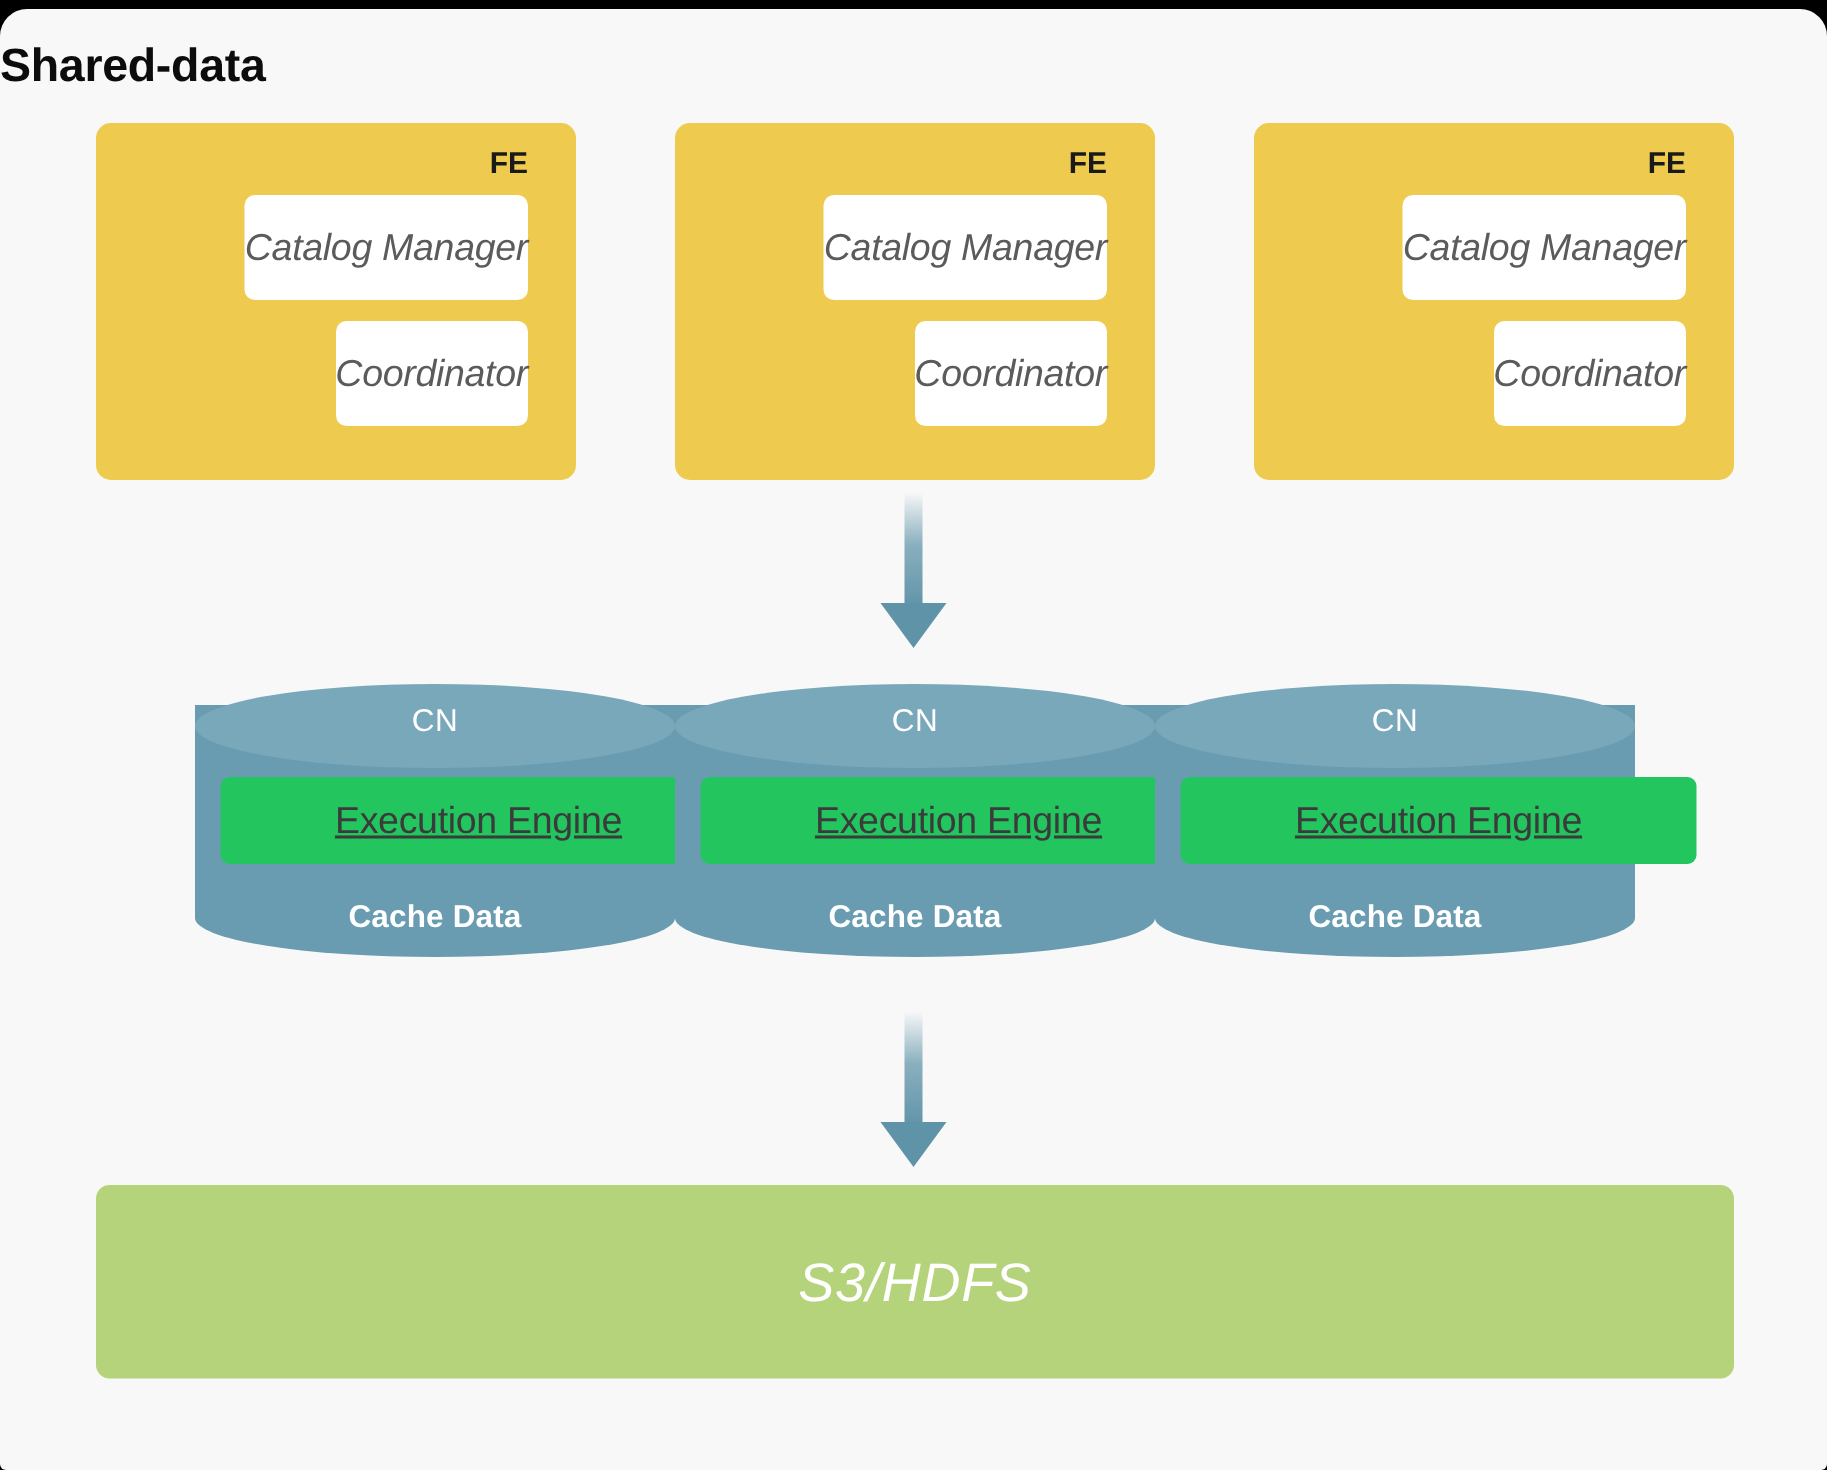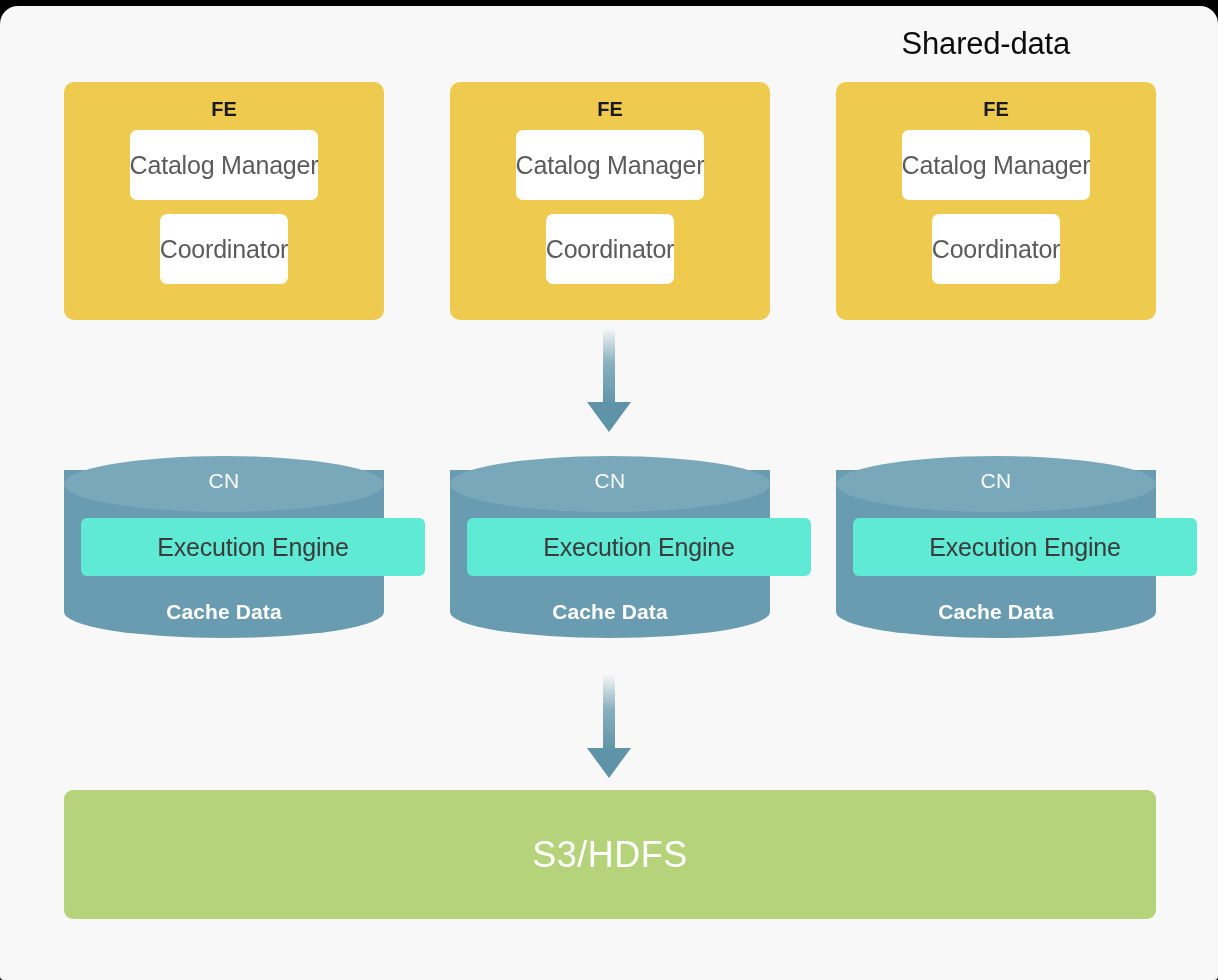--- a/index.html
+++ b/index.html
@@ -33,47 +33,47 @@
     box-sizing: border-box;
     overflow: hidden;
   }
 
   
   #title {
     position: absolute;
     left: 0;
     top: 20px;
     width: 1070px;
-    text-align: right;
+    text-align: left;
     font-size: 31px;
-    font-weight: normal;
+    font-weight: bold;
     color: #0c0c0c;
     letter-spacing: -0.2px;
   }
 
   
   .fe-row {
     position: absolute;
     left: 64px;
     top: 76px;
     width: 1092px;
     height: 238px;
     display: flex;
     justify-content: space-between;
   }
   .fe-box {
     width: 320px;
     height: 238px;
     background: #eecb4e;
     border-radius: 10px;
     box-sizing: border-box;
-    padding: 0 15px;
+    padding: 0 32px;
     display: flex;
     flex-direction: column;
-    align-items: center;
+    align-items: flex-end;
   }
   .fe-title {
     height: 48px;
     line-height: 54px;
     text-align: center;
     font-size: 20px;
     font-weight: bold;
     color: #1a1a1a;
   }
   .fe-sub {
@@ -81,41 +81,42 @@
     height: 70px;
     background: #ffffff;
     border-radius: 7px;
     margin-bottom: 14px;
     display: flex;
     align-items: center;
     justify-content: center;
     font-size: 25px;
     color: #5b5b5b;
     letter-spacing: -0.2px;
+    font-style: italic;
   }
   .fe-sub.last { margin-bottom: 18px; }
 
   
   .arrow {
     position: absolute;
     width: 56px;
     height: 100px;
   }
   #arrow-fe-cn { left: 581px; top: 322px; height: 108px; }
   #arrow-cn-s3 { left: 581px; top: 668px; height: 108px; }
 
   
   .cn-row {
     position: absolute;
     left: 64px;
     top: 450px;
     width: 1092px;
     height: 196px;
     display: flex;
-    justify-content: space-between;
+    justify-content: center;
   }
   .cn-cyl {
     position: relative;
     width: 320px;
     height: 196px;
   }
   .cyl-body {
     position: absolute;
     left: 0;
     top: 14px;
@@ -142,28 +143,29 @@
     font-size: 21px;
     color: #ffffff;
     letter-spacing: 0.3px;
   }
   .cn-exec {
     position: absolute;
     left: 17px;
     top: 62px;
     width: 344px;
     height: 58px;
-    background: #5eead4;
+    background: #22c55e;
     border-radius: 6px;
     display: flex;
     align-items: center;
     justify-content: center;
     font-size: 25px;
     color: #3b3b3b;
     letter-spacing: -0.2px;
+    text-decoration: underline;
   }
   .cn-cache {
     position: absolute;
     left: 0;
     top: 144px;
     width: 320px;
     text-align: center;
     font-size: 21px;
     color: #ffffff;
     font-weight: bold;
@@ -178,20 +180,21 @@
     width: 1092px;
     height: 129px;
     background: #b5d37a;
     border-radius: 9px;
     display: flex;
     align-items: center;
     justify-content: center;
     font-size: 36px;
     color: #ffffff;
     letter-spacing: 0.5px;
+    font-style: italic;
   }
 </style>
 </head>
 <body>
 
 <div id="frame">
   <div id="canvas">
 
     <div id="title">Shared-data</div>
 

